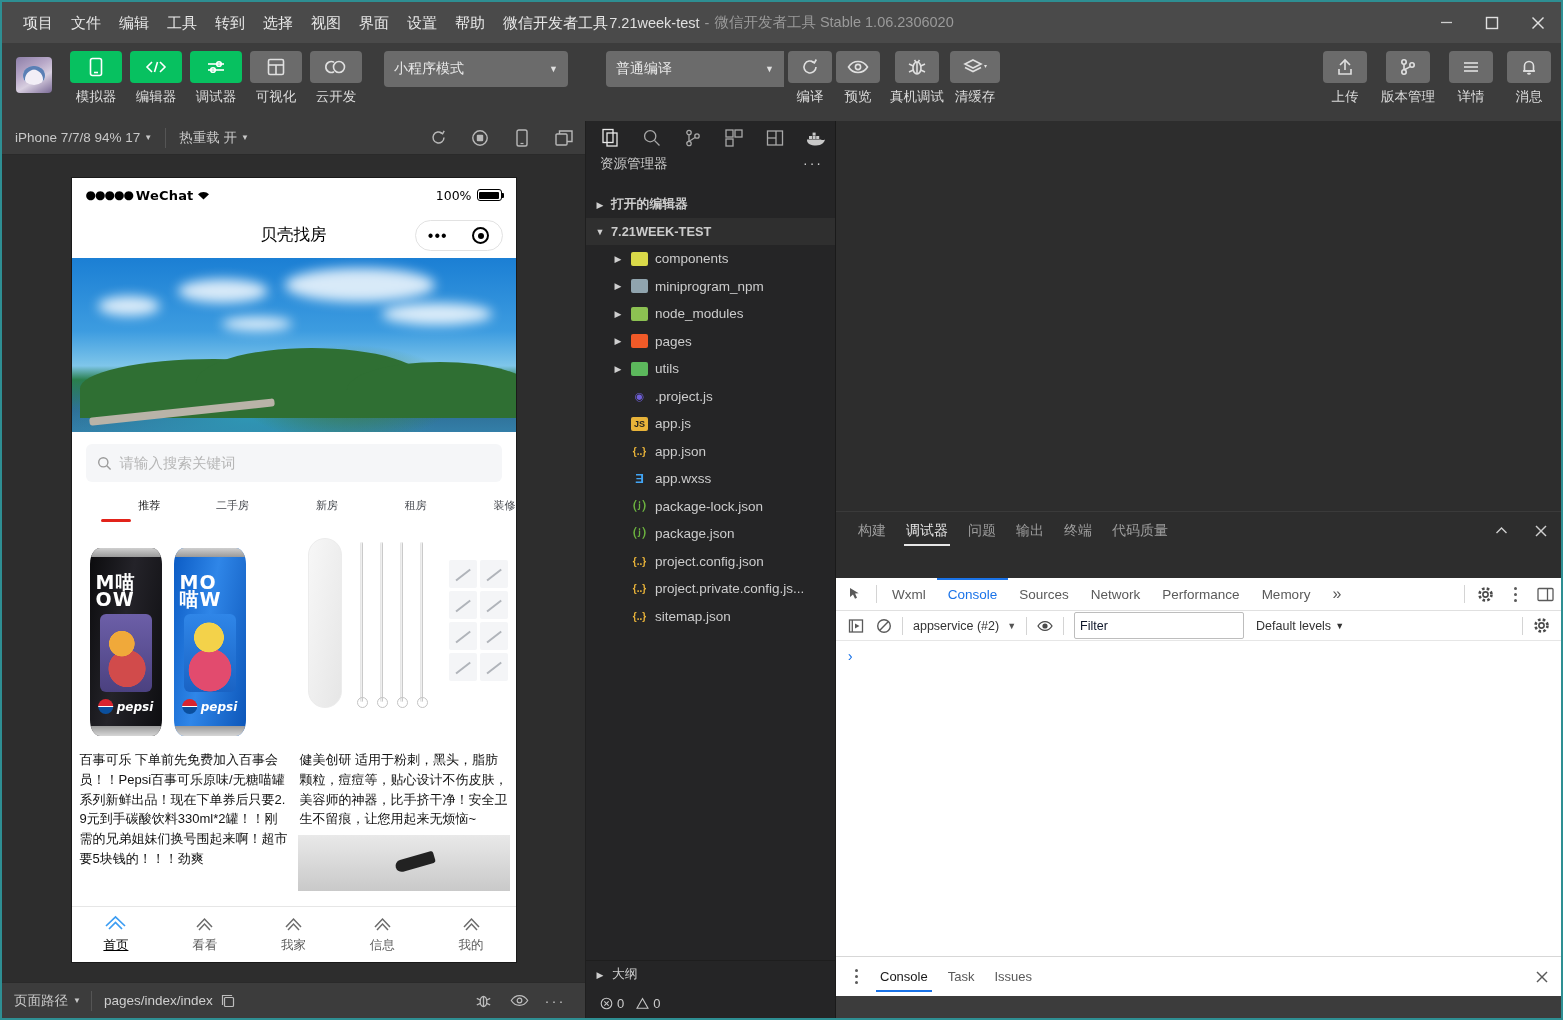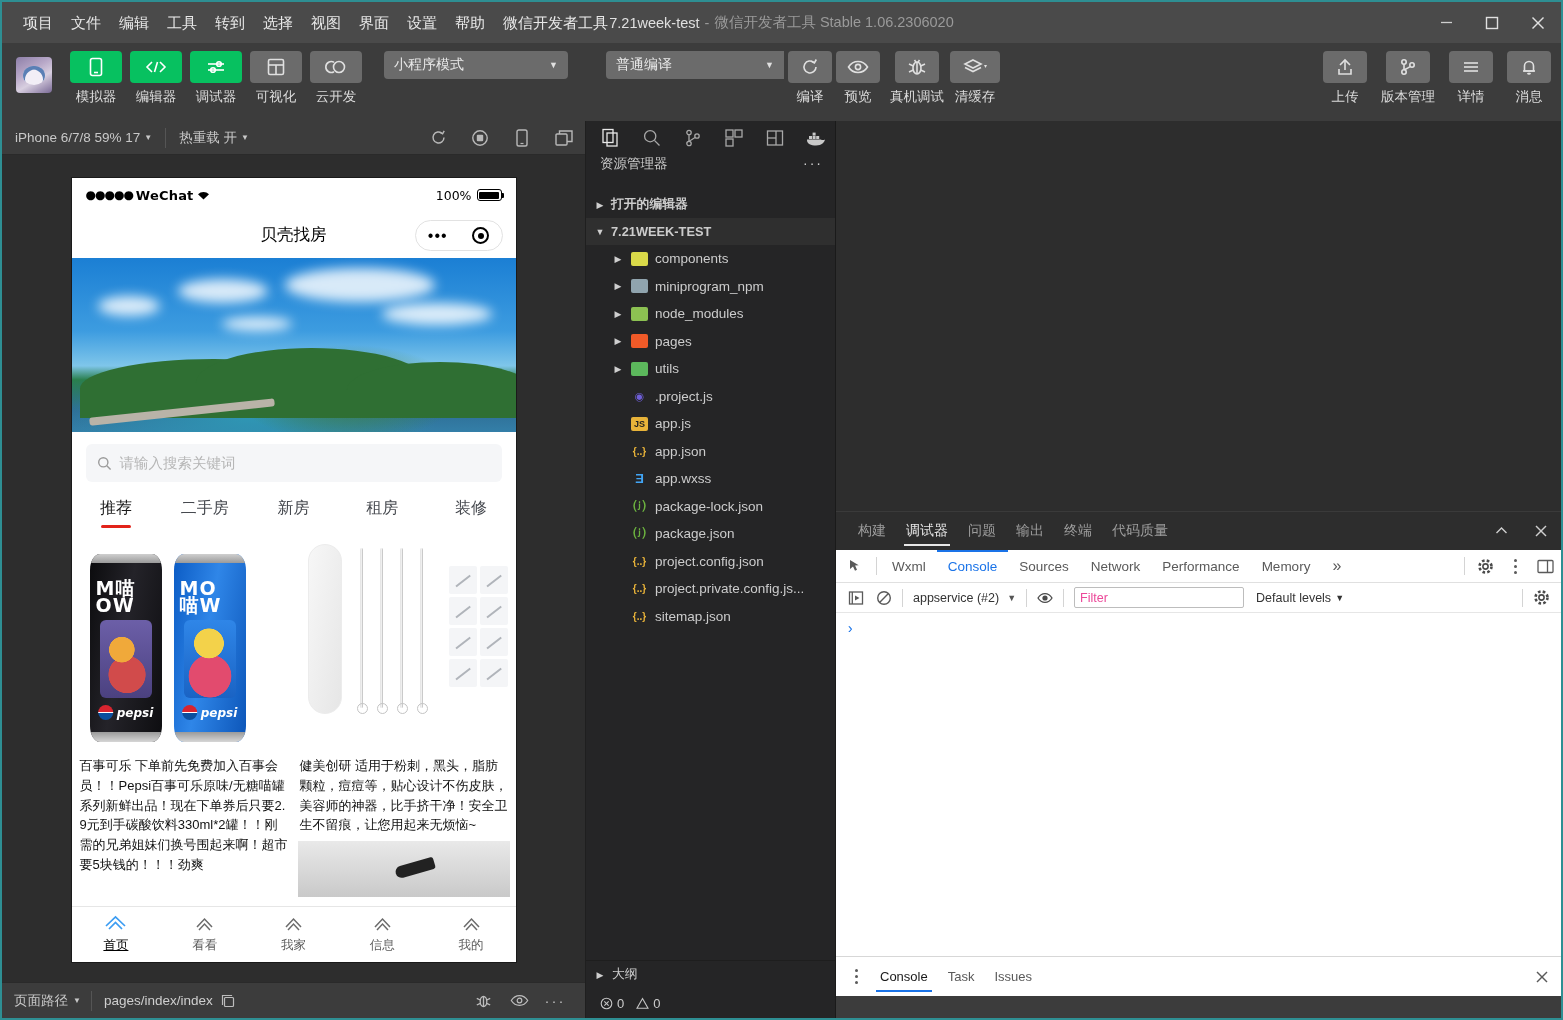--- a/index.html
+++ b/index.html
@@ -66,21 +66,21 @@
   .tb-btn {
     width: 52px; height: 32px; border-radius: 4px;
     display: flex; align-items: center; justify-content: center;
     cursor: default;
   }
   .tb-btn.green { background: #07c160; }
   .tb-btn.grey  { background: #6b6b6b; }
   .tb-label { color: #dcdcdc; font-size: 13.5px; margin-top: 5px; white-space: nowrap; }
 
   .select-box {
-    height: 28px; min-width: 176px; background: #6b6b6b; border-radius: 4px;
+    height: 36px; min-width: 176px; background: #6b6b6b; border-radius: 4px;
     display: flex; align-items: center; padding: 6px 10px;
     color: #e8e8e8; font-size: 14px; margin-left: 22px; cursor: default; gap: 48px;
   }
   .select-box .caret { margin-left: auto; font-size: 9px; color: #e0e0e0; }
 
   .tb-right-group { display: flex; align-items: flex-start; }
   .tb-sq {
     width: 44px; height: 32px; border-radius: 4px; background: #6b6b6b;
     display: flex; align-items: center; justify-content: center; cursor: default;
   }
@@ -160,21 +160,21 @@
   .search-box {
     height: 38px; background: #f5f6f8; border-radius: 6px;
     display: flex; align-items: center; padding: 0 11px; gap: 8px;
   }
   .search-ph { color: #b6b6b6; font-size: 14.5px; }
 
   .tabs-row {
     display: flex; background:#fff; padding: 8px 0 0 0; position: relative;
   }
   .tab {
-    flex: 1; text-align: center; font-size: 16px; color: #46494f;
+    flex: 1; text-align: right; font-size: 11px; color: #46494f;
     padding-bottom: 11px; position: relative; cursor: default;
   }
   .tab.active { color: #1a1a1a; font-weight: 500; }
   .tab.active:after {
     content: ""; position: absolute; bottom: 2px; left: 50%;
     transform: translateX(-50%); width: 30px; height: 3px;
     background: #e2231a; border-radius: 2px;
   }
 
   .feed { flex: 1; display: flex; gap: 8px; padding: 0 6px; min-height: 0; overflow: hidden; background:#fff;}
@@ -281,21 +281,21 @@
     color: #9d9d9d; font-size: 14px; padding: 0 8px; height: 39px;
     display: flex; align-items: center; position: relative; cursor: default;
   }
   .dt-tab.active { color: #e7e7e7; }
   .dt-tab.active:after {
     content:""; position:absolute; left:6px; right:6px; bottom:5px; height:1.5px; background:#e7e7e7;
   }
   .dt-tabs-right { margin-left: auto; display: flex; }
   .dt-tr-ico { width: 40px; height: 39px; display:flex; align-items:center; justify-content:center; color:#cfcfcf; cursor:default;}
 
-  .dt-inner { flex: 1; background: #fff; display: flex; flex-direction: column; min-height: 0; }
+  .dt-inner { flex: 1; background: #fff; display: flex; flex-direction: column; min-height: 0; margin-top: 28px; }
   .dt-bar {
     height: 33px; flex:0 0 33px; display: flex; align-items: center;
     border-bottom: 1px solid #e0e0e0; background: #fff; padding-left: 4px;
   }
   .dt-bar-ico { width: 32px; height: 32px; display:flex; align-items:center; justify-content:center; cursor:default;}
   .dt-sep { width:1px; height:18px; background:#d4d4d4; margin: 0 4px;}
   .dt-ptab {
     font-size: 13.5px; color: #5a5a5a; padding: 0 11px; height:33px; display:flex;
     align-items:center; position:relative; cursor:default; white-space:nowrap;
   }
@@ -306,22 +306,22 @@
   .cons-bar {
     height: 30px; flex:0 0 30px; display:flex; align-items:center; gap:0;
     border-bottom: 1px solid #e6e6e6; padding-left: 6px; background:#fff;
   }
   .cons-ico{width:28px;height:28px;display:flex;align-items:center;justify-content:center;cursor:default;}
   .ctx-select {
     display:flex; align-items:center; gap: 8px; font-size: 12.5px; color:#333;
     padding: 0 6px; height: 22px; cursor: default;
   }
   .filter-input {
-    width: 170px; height: 21px; border: 1px solid #bdbdbd; border-radius: 2px;
-    font-size: 12.5px; color: #ec4899; padding: 0 5px; display:flex; align-items:center;
+    width: 170px; height: 27px; border: 1px solid #bdbdbd; border-radius: 2px;
+    font-size: 12.5px; color: #0f172a; padding: 0 5px; display:flex; align-items:center;
     margin-left: 6px; background:#fff;
   }
   .levels { font-size:12.5px; color:#333; margin-left: 12px; cursor:default; display:flex; align-items:center; gap:4px;}
   .cons-right { margin-left:auto; display:flex; align-items:center;}
 
   .cons-body { flex: 1; background: #fff; padding: 6px 0 0 10px; min-height: 0; }
   .prompt { color: #1a73e8; font-size: 14px; font-family: "Liberation Mono", monospace;}
 
   .drawer {
     height: 40px; flex:0 0 40px; border-top: 1px solid #d7d7d7; background:#fff;
@@ -539,21 +539,21 @@
         <div class="tb-label">消息</div>
       </div>
     </div>
   </div>
 
   <div class="body">
 
     <div class="sim-pane">
       <div class="sim-toolbar">
         <div class="sim-tb-item">
-          <span>iPhone 6/7/8 59% 17</span>
+          <span>iPhone 7/7/8 94% 17</span>
           <span style="font-size:8px">▼</span>
         </div>
         <div class="vdiv"></div>
         <div class="sim-tb-item">
           <span>热重载 开</span>
           <span style="font-size:8px">▼</span>
         </div>
         <div class="sim-tb-icons">
           <div class="sim-tb-ico">
             <svg width="17" height="17" viewBox="0 0 17 17">

